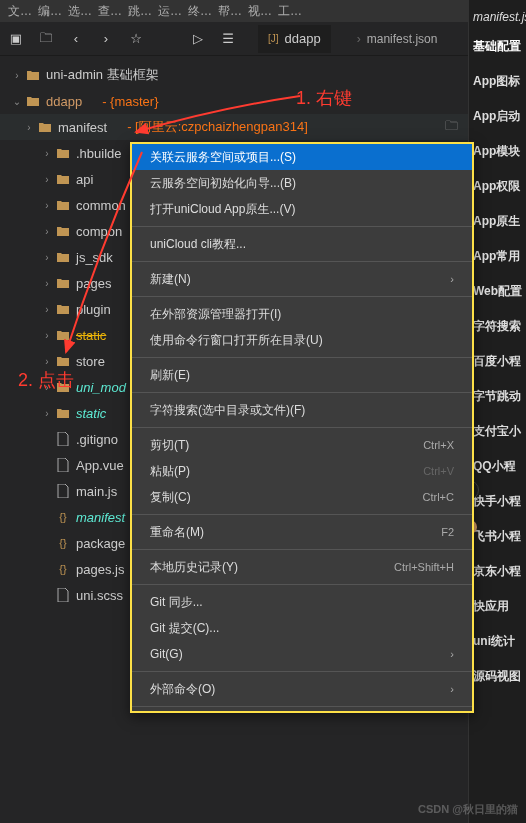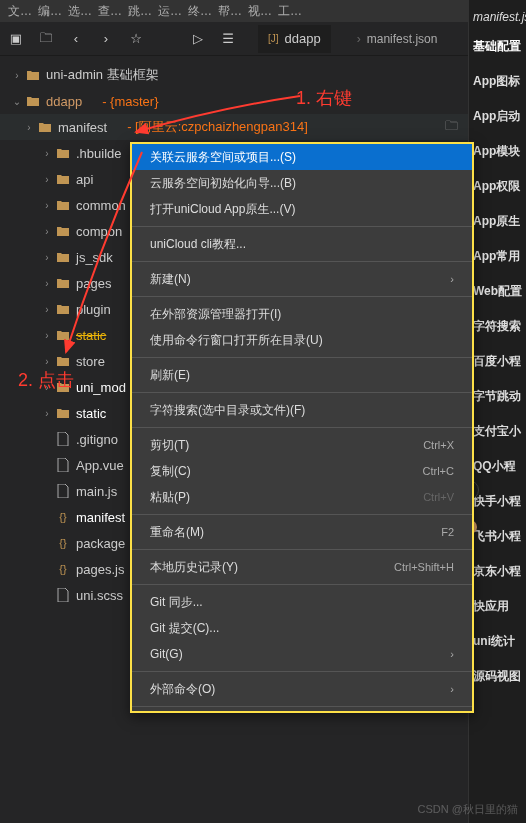--- a/index.html
+++ b/index.html
@@ -20,21 +20,21 @@
   .sidebar { width: 468px; background: #252526; position: relative; }
   .tree { padding-top: 6px; font-size: 13px; color: #ccc; }
   .tree-row { display: flex; align-items: center; height: 26px; padding-left: 10px; white-space: nowrap; position: relative; }
   .tree-row.selected { background: #2a2d2e; }
   .tree-row .caret { width: 14px; display: inline-flex; justify-content: center; color: #888; font-size: 10px; }
   .tree-row .fi { width: 18px; display: inline-flex; justify-content: center; margin-right: 4px; }
   .tree-row.depth1 { padding-left: 22px; }
   .tree-row.depth2 { padding-left: 40px; }
   .tree-row .label { color: #ccc; }
   .tree-row .dimmed { color: #f97316; margin-left: 20px; }
-  .tree-row.orange .label { color: #ffffff; }
+  .tree-row.orange .label { color: #5eead4; font-style: italic; }
   .tree-row.hl .fi, .tree-row.hl .label { color: #eab308; text-decoration: line-through; }
   .right-folder-icon { position: absolute; right: 10px; color: #888; }
   
   .outline { position: absolute; right: 0; top: 0; width: 58px; height: 100%; background: #1e1e1e; border-left: 1px solid #333; padding: 10px 4px; overflow: hidden; }
   .outline-title { color: #ddd; font-size: 12px; white-space: nowrap; margin-bottom: 14px; font-style: italic; }
   .outline-item { color: #ddd; font-size: 12px; white-space: nowrap; margin-bottom: 18px; font-weight: bold; }
   .outline-item.first { color: #fff; }
   .outline .chev { position: absolute; left: -10px; top: 480px; width: 20px; height: 20px; background: #1e1e1e; border: 1px solid #444; border-radius: 50%; display: flex; align-items: center; justify-content: center; color: #ccc; font-size: 10px; }
   .outline .m-badge { position: absolute; left: -6px; top: 520px; width: 14px; height: 14px; background: #d19a66; border-radius: 50%; color: #1e1e1e; font-size: 9px; display: flex; align-items: center; justify-content: center; font-weight: bold; }
   
@@ -42,21 +42,21 @@
   .cm-row { height: 26px; display: flex; align-items: center; padding: 0 18px; justify-content: space-between; }
   .cm-row.highlighted { background: #0a6fcf; color: #fff; }
   .cm-row .shortcut { color: #aaa; font-size: 11px; }
   .cm-row.disabled .shortcut { color: #666; }
   .cm-row .sub { color: #aaa; font-size: 11px; }
   .cm-sep { height: 1px; background: #555; margin: 4px 0; }
   
   .annotation { position: absolute; color: #ff3b30; font-size: 18px; font-weight: 500; z-index: 200; pointer-events: none; }
   .arrow { position: absolute; z-index: 199; pointer-events: none; }
   
-  .watermark { position: absolute; right: 8px; bottom: 6px; color: rgba(255,255,255,0.25); font-size: 11px; }
+  .watermark { position: absolute; right: 8px; bottom: 6px; color: rgba(255,255,255,0.25); font-size: 11px; font-weight: bold; }
   .watermark2 { position: absolute; right: 6px; bottom: 22px; color: rgba(255,255,255,0.35); font-size: 12px; }
   
   svg.folder { fill: #c09553; }
   svg.folder-open { fill: #c09553; }
   svg.file { fill: #aaa; }
 </style>
 </head>
 <body>
 
 <div class="top-menu">
@@ -342,27 +342,27 @@
     </div>
     <div class="cm-sep"></div>
     <div class="cm-row">
       <span>字符搜索(选中目录或文件)(F)</span>
     </div>
     <div class="cm-sep"></div>
     <div class="cm-row">
       <span>剪切(T)</span>
       <span class="shortcut">Ctrl+X</span>
     </div>
-    <div class="cm-row">
-      <span>复制(C)</span>
-      <span class="shortcut">Ctrl+C</span>
-    </div>
     <div class="cm-row disabled">
       <span>粘贴(P)</span>
       <span class="shortcut">Ctrl+V</span>
+    </div>
+    <div class="cm-row">
+      <span>复制(C)</span>
+      <span class="shortcut">Ctrl+C</span>
     </div>
     <div class="cm-sep"></div>
     <div class="cm-row">
       <span>重命名(M)</span>
       <span class="shortcut">F2</span>
     </div>
     <div class="cm-sep"></div>
     <div class="cm-row">
       <span>本地历史记录(Y)</span>
       <span class="shortcut">Ctrl+Shift+H</span>

